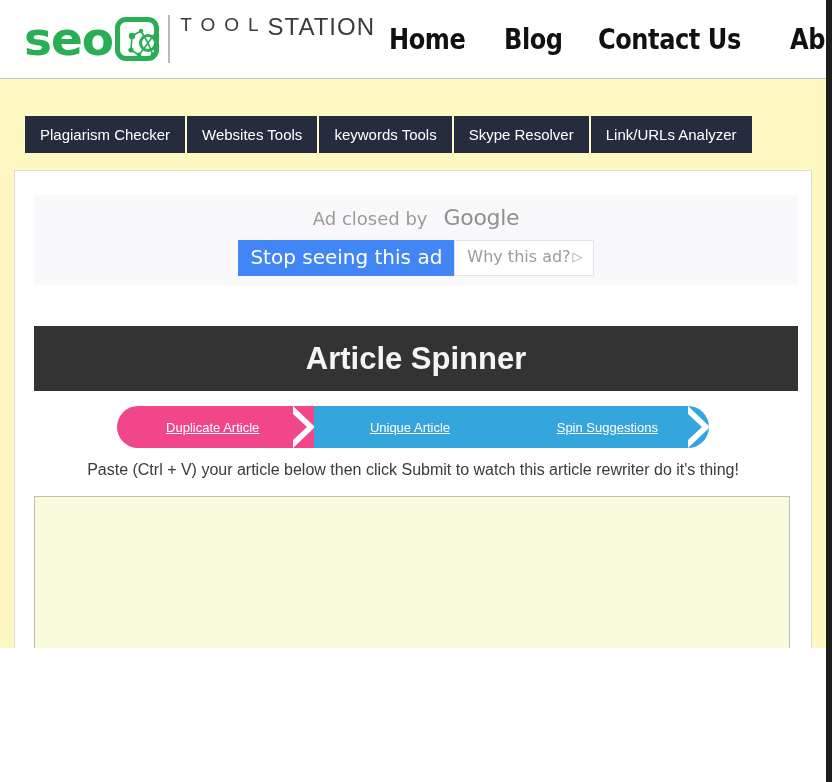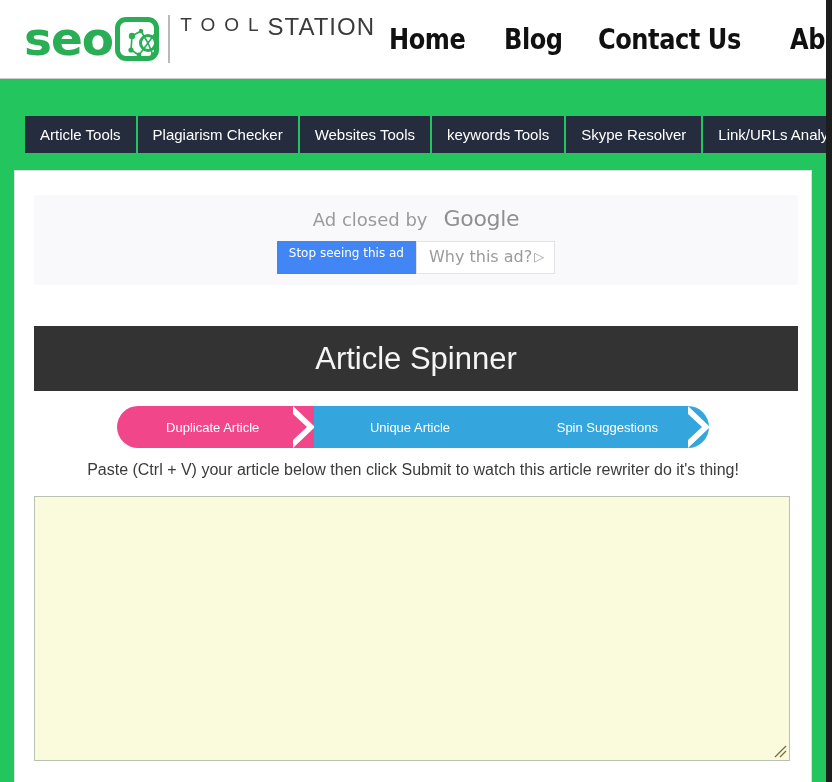--- a/index.html
+++ b/index.html
@@ -11,22 +11,22 @@
     width: 832px;
     height: 782px;
     overflow: hidden;
     font-family: "Liberation Sans", sans-serif;
     position: relative;
   }
   .page {
     position: absolute;
     left: 0; top: 0;
     width: 826px;
-    height: 782px;
-    background: #22c55e;
+    height: 648px;
+    background: #fef9c3;
     overflow: hidden;
   }
   
   .edge-strip {
     position: absolute;
     right: 0; top: 0;
     width: 6px;
     height: 782px;
     background: #1d1d1d;
   }
@@ -170,21 +170,21 @@
     font-family: "DejaVu Sans", sans-serif;
     font-size: 22px;
     color: #8f8f8f;
     letter-spacing: -0.3px;
   }
   .ad-buttons { display: flex; }
   .ad-btn-primary {
     background: #4285f4;
     color: #ffffff;
     font-family: "DejaVu Sans", sans-serif;
-    font-size: 12px;
+    font-size: 20px;
     padding: 5px 12px 7px 12px;
     cursor: pointer;
     white-space: nowrap;
   }
   .ad-btn-secondary {
     background: #ffffff;
     color: #9b9b9b;
     border: 1px solid #e3e3e3;
     font-family: "DejaVu Sans", sans-serif;
     font-size: 16px;
@@ -208,21 +208,21 @@
     height: 65px;
     background: #333333;
     display: flex;
     align-items: center;
     justify-content: center;
   }
   .title-banner span {
     color: #f5f5f5;
     font-family: "Liberation Sans", sans-serif;
     font-size: 31px;
-    font-weight: normal;
+    font-weight: bold;
     letter-spacing: 0px;
   }
   
   .steps {
     position: absolute;
     left: 102px;
     top: 235px;
     width: 592px;
     height: 42px;
     display: flex;
@@ -243,21 +243,21 @@
   }
   .step.active { background: #f2468b; }
   .step .chev {
     position: absolute;
     right: -1px;
     top: 0;
     width: 22px;
     height: 42px;
     pointer-events: none;
   }
-  .step-label { position: relative; z-index: 2; padding-right: 6px; }
+  .step-label { position: relative; z-index: 2; padding-right: 6px; text-decoration: underline; }
   
   .instruction {
     position: absolute;
     left: 0;
     top: 290px;
     width: 796px;
     text-align: center;
     font-family: "Liberation Sans", sans-serif;
     font-size: 16px;
     color: #3b3b3b;
@@ -317,21 +317,20 @@
     </div>
     <nav class="mainnav">
       <a href="#">Home</a>
       <a href="#">Blog</a>
       <a href="#">Contact Us</a>
       <a href="#">About</a>
     </nav>
   </div>
 
   <div class="toolbar">
-    <div class="toolbar-item">Article Tools</div>
     <div class="toolbar-item">Plagiarism Checker</div>
     <div class="toolbar-item">Websites Tools</div>
     <div class="toolbar-item">keywords Tools</div>
     <div class="toolbar-item">Skype Resolver</div>
     <div class="toolbar-item">Link/URLs Analyzer</div>
 
   </div>
 
   <div class="content-card">
 

